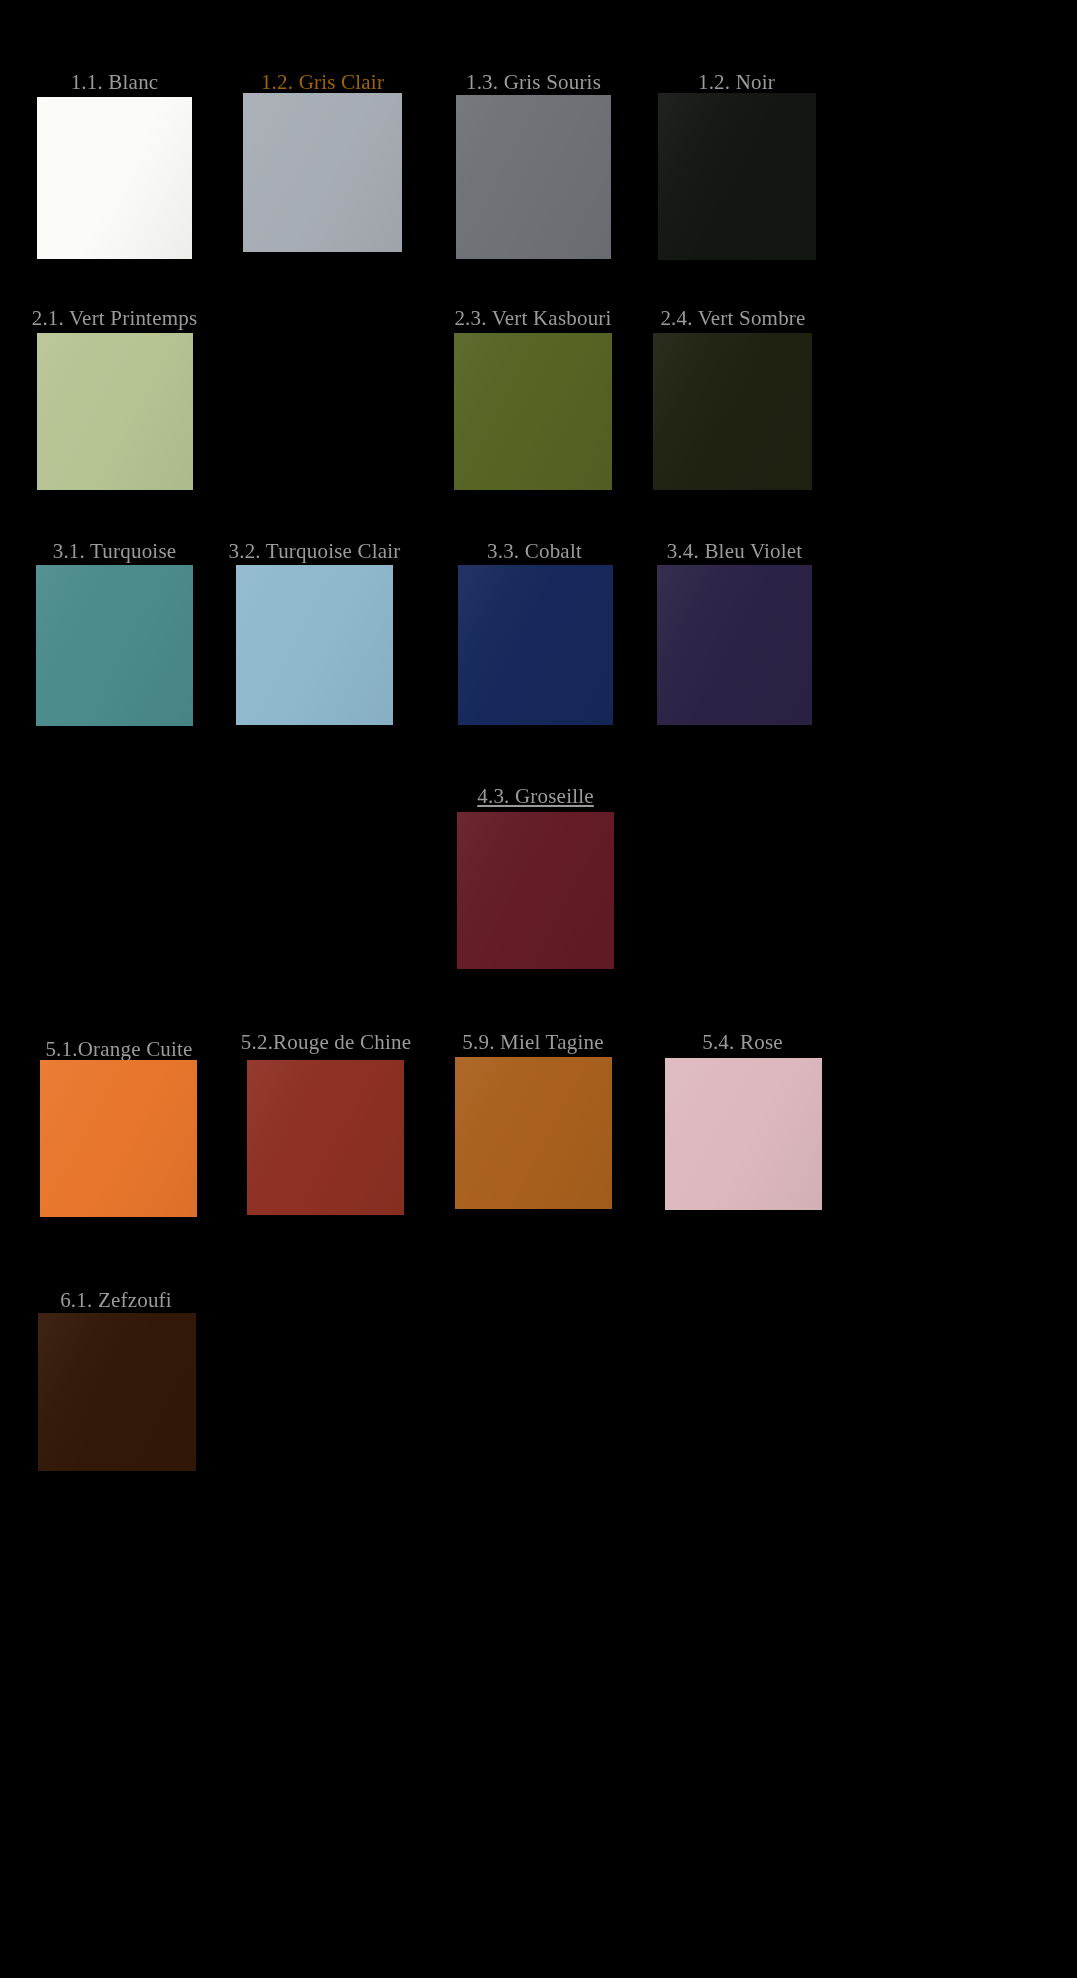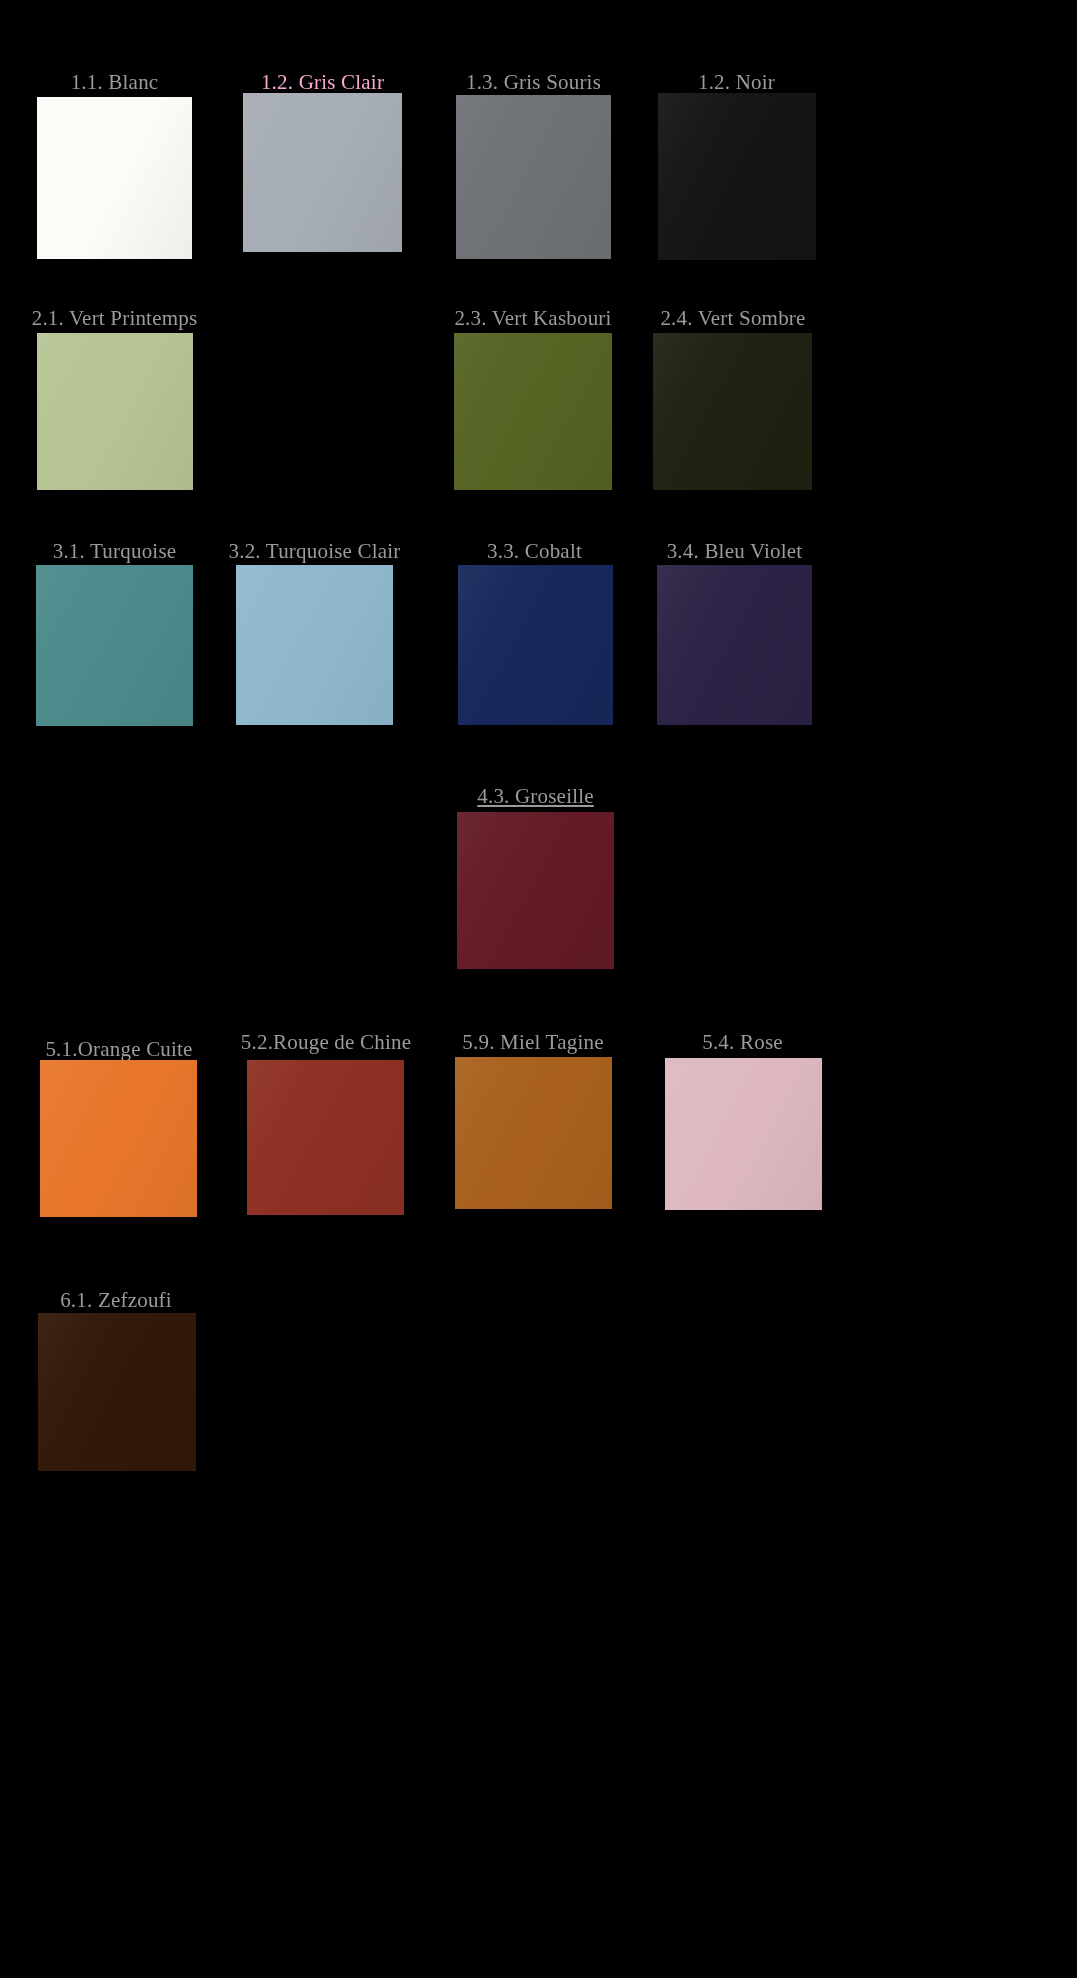--- a/index.html
+++ b/index.html
@@ -71,21 +71,21 @@
 <body>
 
 <div id="palette-grid" style="background: rgb(0, 0, 0);">
     <div class="swatch-cell" style="left: 0px; top: 0px; width: 0px; height: 0px;">
       <div class="swatch-label" style="position: absolute; left: 36px; top: 70px; width: 157px; color: rgb(155, 155, 158);">1.1. Blanc</div>
       <div class="swatch-chip-wrap" style="position: absolute; left: 37px; top: 97px; width: 155px; height: 162px;">
         <div class="swatch-chip" style="width: 155px; height: 162px; background: rgb(251, 251, 248);"></div>
       </div>
     </div>
     <div class="swatch-cell" style="left: 0px; top: 0px; width: 0px; height: 0px;">
-      <div class="swatch-label" style="position: absolute; left: 243px; top: 70px; width: 159px; color: #f9a8d4;">1.2. Gris Clair</div>
+      <div class="swatch-label" style="position: absolute; left: 243px; top: 70px; width: 159px; color: #a16207;">1.2. Gris Clair</div>
       <div class="swatch-chip-wrap" style="position: absolute; left: 243px; top: 93px; width: 159px; height: 159px;">
         <div class="swatch-chip" style="width: 159px; height: 159px; background: rgb(167, 173, 180);"></div>
       </div>
     </div>
     <div class="swatch-cell" style="left: 0px; top: 0px; width: 0px; height: 0px;">
       <div class="swatch-label" style="position: absolute; left: 455px; top: 70px; width: 157px; color: rgb(155, 155, 158);">1.3. Gris Souris</div>
       <div class="swatch-chip-wrap" style="position: absolute; left: 456px; top: 95px; width: 155px; height: 164px;">
         <div class="swatch-chip" style="width: 155px; height: 164px; background: rgb(110, 114, 118);"></div>
       </div>
     </div>

